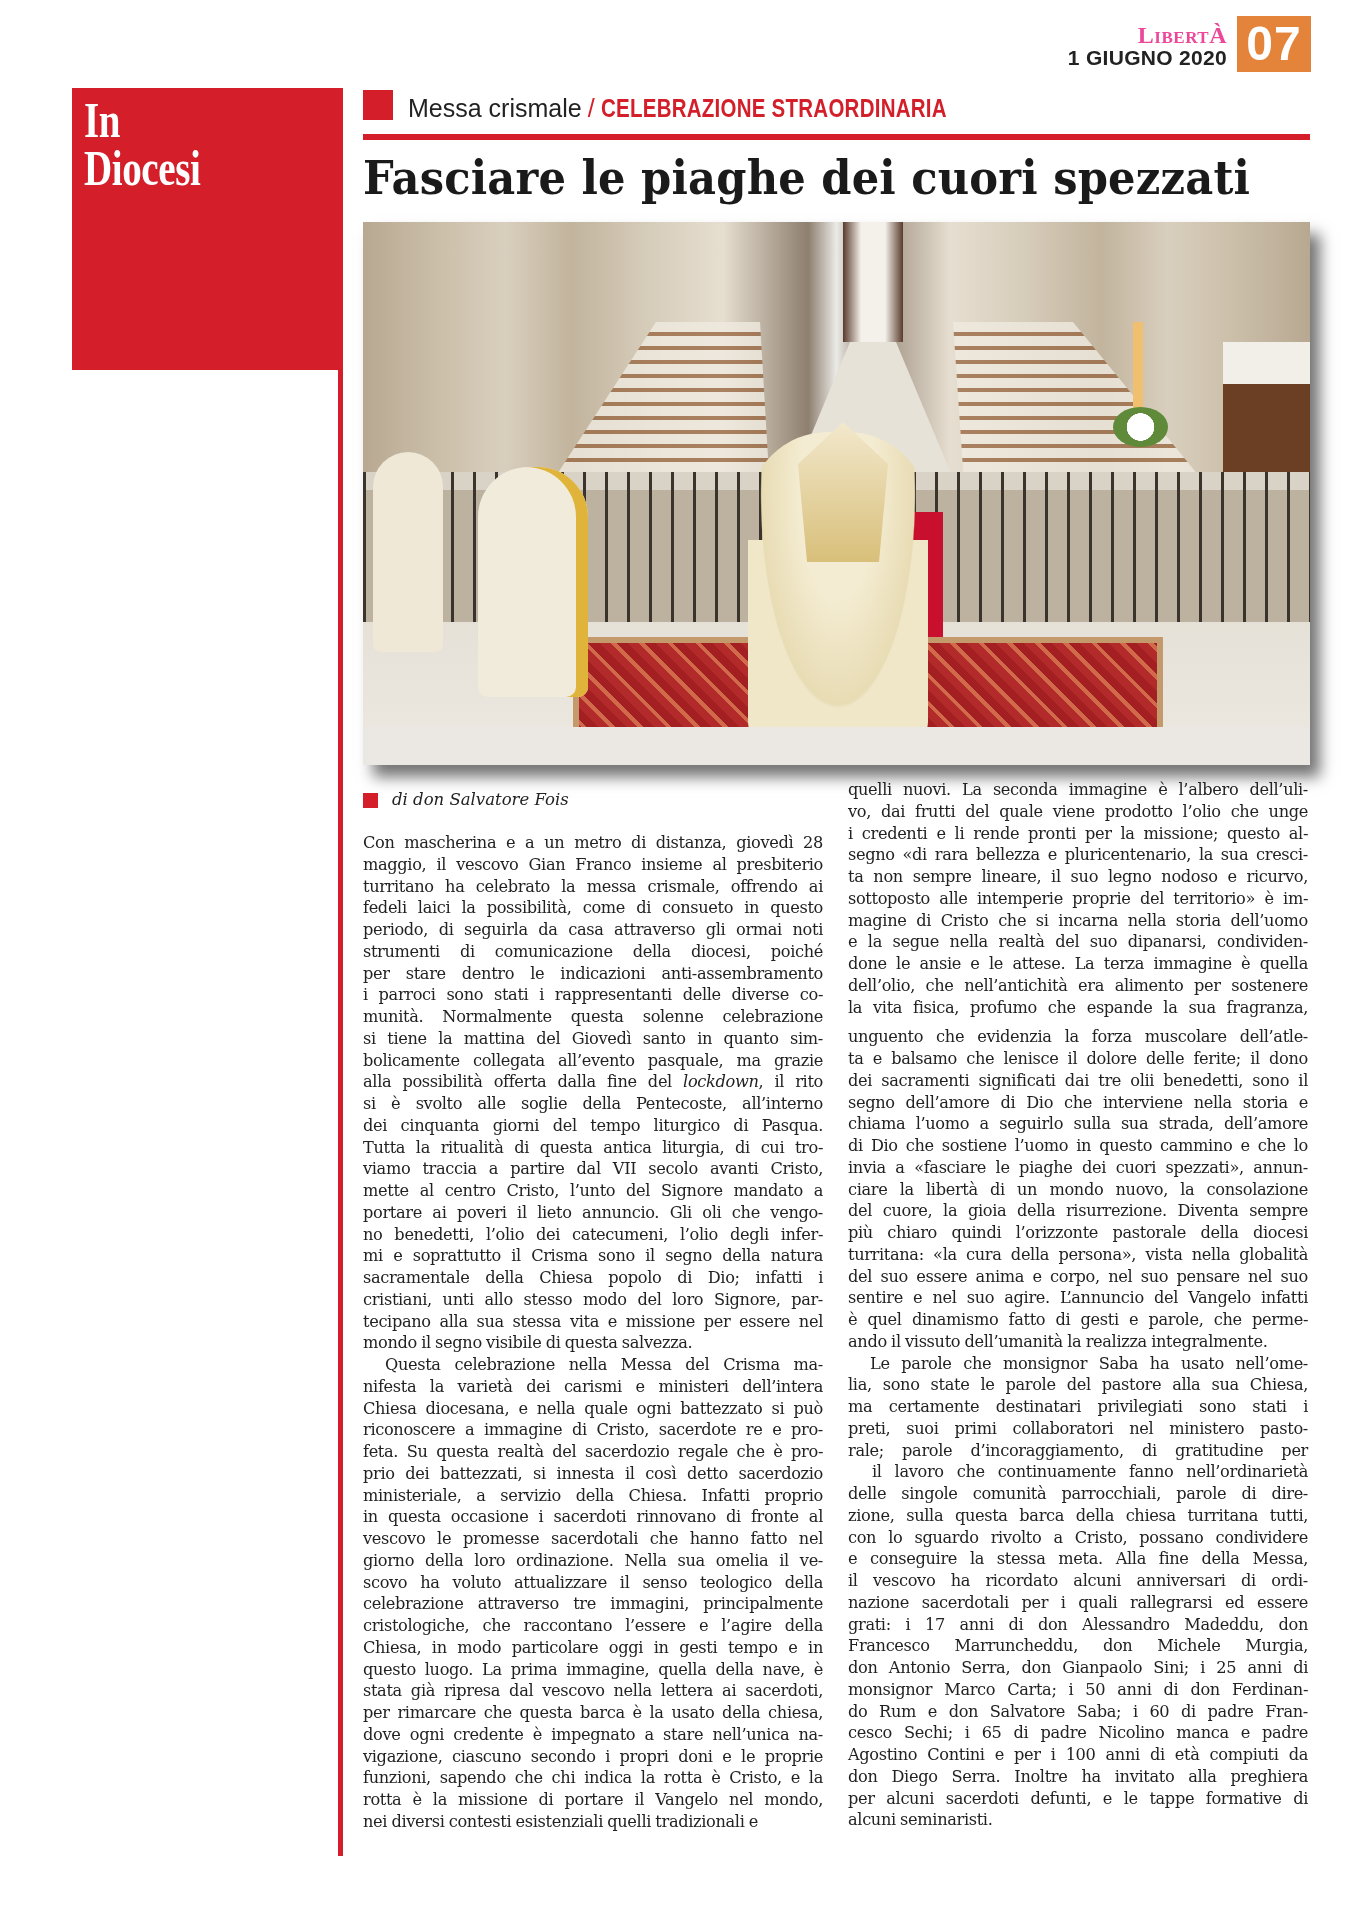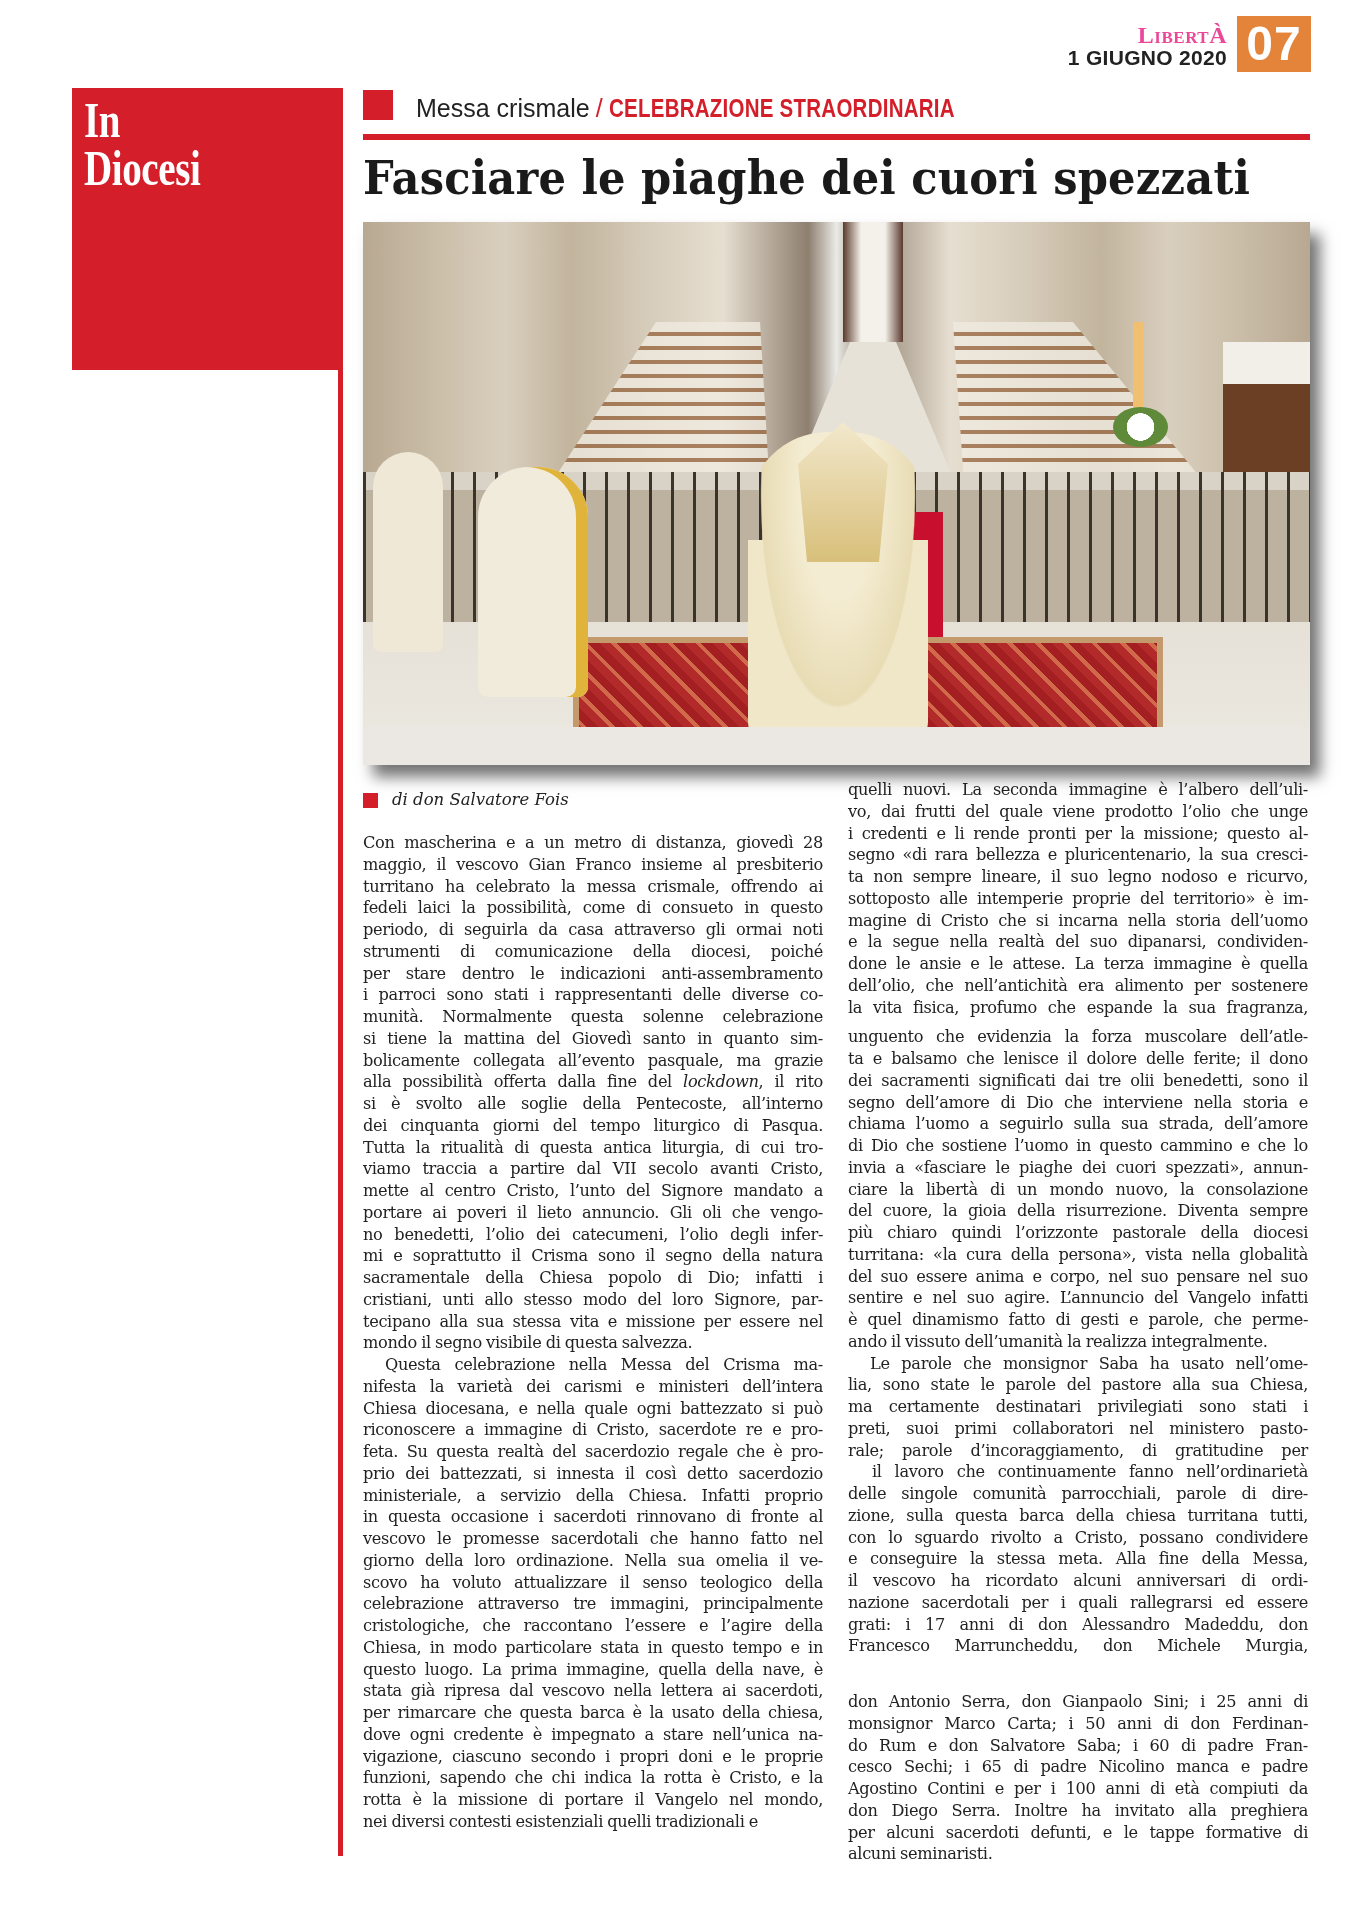--- a/index.html
+++ b/index.html
@@ -12,21 +12,21 @@
   .mast-date { font-family: "Liberation Sans", sans-serif; font-weight: bold; font-size: 21px; line-height: 24px; color: #222; letter-spacing: 0.3px; }
   .page-num { width: 74px; height: 56px; background: #e3843a; color: #fff; font-family: "Liberation Sans", sans-serif; font-weight: bold; font-size: 48px; line-height: 56px; text-align: center; letter-spacing: 1px; }
 
   
   .section-block { position: absolute; left: 72px; top: 88px; width: 271px; height: 282px; background: #d41f2a; }
   .section-title { position: absolute; left: 12px; top: 8px; color: #fff; font-family: "Liberation Serif", serif; font-weight: bold; font-size: 50px; line-height: 48px; transform: scaleX(0.78); transform-origin: left top; letter-spacing: -0.5px; }
   .red-vline { position: absolute; left: 338px; top: 88px; width: 5px; height: 1768px; background: #d41f2a; }
 
   
   .kicker-square { position: absolute; left: 363px; top: 90px; width: 30px; height: 30px; background: #d41f2a; }
-  .kicker { position: absolute; left: 408px; top: 94px; font-family: "Liberation Sans", sans-serif; font-size: 25px; line-height: 28px; white-space: nowrap; margin-left: 8px; }
+  .kicker { position: absolute; left: 408px; top: 94px; font-family: "Liberation Sans", sans-serif; font-size: 25px; line-height: 28px; white-space: nowrap; }
   .kicker-topic { color: #222; }
   .kicker-sep { color: #d41f2a; margin: 0 6px; }
   .kicker-cat { color: #d41f2a; font-weight: bold; display: inline-block; transform: scaleX(0.82); transform-origin: left center; letter-spacing: 0.3px; }
   .kicker-rule { position: absolute; left: 363px; top: 134px; width: 947px; height: 6px; background: #d41f2a; }
 
   
   .headline { position: absolute; left: 363px; top: 150px; font-family: "DejaVu Serif", serif; font-weight: bold; font-size: 47px; line-height: 56px; color: #1a1a1a; white-space: nowrap; transform: scaleX(0.92); transform-origin: left top; letter-spacing: 0.2px; }
 
   
   .photo-wrap { position: absolute; left: 363px; top: 222px; width: 947px; height: 543px; box-shadow: 10px 12px 14px rgba(0,0,0,0.55); }
@@ -146,21 +146,21 @@
       <span class="line" style="display: block;">riconoscere a immagine di Cristo, sacerdote re e pro-</span>
       <span class="line" style="display: block;">feta. Su questa realtà del sacerdozio regale che è pro-</span>
       <span class="line" style="display: block;">prio dei battezzati, si innesta il così detto sacerdozio</span>
       <span class="line" style="display: block;">ministeriale, a servizio della Chiesa. Infatti proprio</span>
       <span class="line" style="display: block;">in questa occasione i sacerdoti rinnovano di fronte al</span>
       <span class="line" style="display: block;">vescovo le promesse sacerdotali che hanno fatto nel</span>
       <span class="line" style="display: block;">giorno della loro ordinazione. Nella sua omelia il ve-</span>
       <span class="line" style="display: block;">scovo ha voluto attualizzare il senso teologico della</span>
       <span class="line" style="display: block;">celebrazione attraverso tre immagini, principalmente</span>
       <span class="line" style="display: block;">cristologiche, che raccontano l’essere e l’agire della</span>
-      <span class="line" style="display: block;">Chiesa, in modo particolare stata in questo tempo e in</span>
+      <span class="line" style="display: block;">Chiesa, in modo particolare oggi in gesti tempo e in</span>
       <span class="line" style="display: block;">questo luogo. La prima immagine, quella della nave, è</span>
       <span class="line" style="display: block;">stata già ripresa dal vescovo nella lettera ai sacerdoti,</span>
       <span class="line" style="display: block;">per rimarcare che questa barca è la usato della chiesa,</span>
       <span class="line" style="display: block;">dove ogni credente è impegnato a stare nell’unica na-</span>
       <span class="line" style="display: block;">vigazione, ciascuno secondo i propri doni e le proprie</span>
       <span class="line" style="display: block;">funzioni, sapendo che chi indica la rotta è Cristo, e la</span>
       <span class="line" style="display: block;">rotta è la missione di portare il Vangelo nel mondo,</span>
       <span class="line last" style="display: block;">nei diversi contesti esistenziali quelli tradizionali e</span>
     </p>
   </div>
@@ -201,21 +201,21 @@
       <span class="line" style="display: block;">rale; parole d’incoraggiamento, di gratitudine per</span>
       <span class="line" style="display: block; margin-left: 24px;">il lavoro che continuamente fanno nell’ordinarietà</span>
       <span class="line" style="display: block;">delle singole comunità parrocchiali, parole di dire-</span>
       <span class="line" style="display: block;">zione, sulla questa barca della chiesa turritana tutti,</span>
       <span class="line" style="display: block;">con lo sguardo rivolto a Cristo, possano condividere</span>
       <span class="line" style="display: block;">e conseguire la stessa meta.  Alla fine della Messa,</span>
       <span class="line" style="display: block;">il vescovo ha ricordato alcuni anniversari di ordi-</span>
       <span class="line" style="display: block;">nazione sacerdotali per i quali rallegrarsi ed essere</span>
       <span class="line" style="display: block;">grati: i 17 anni di don Alessandro Madeddu, don</span>
       <span class="line" style="display: block;">Francesco Marruncheddu, don Michele Murgia,</span>
-      <span class="line" style="display: block; margin-top: 34px;">don Antonio Serra, don Gianpaolo Sini; i 25 anni di</span>
+      <span class="line" style="display: block;">don Antonio Serra, don Gianpaolo Sini; i 25 anni di</span>
       <span class="line" style="display: block;">monsignor Marco Carta; i 50 anni di don Ferdinan-</span>
       <span class="line" style="display: block;">do Rum e don Salvatore Saba; i 60 di padre Fran-</span>
       <span class="line" style="display: block;">cesco Sechi; i 65 di padre Nicolino manca e padre</span>
       <span class="line" style="display: block;">Agostino Contini e per i 100 anni di età compiuti da</span>
       <span class="line" style="display: block;">don Diego Serra. Inoltre ha invitato alla preghiera</span>
       <span class="line" style="display: block;">per alcuni sacerdoti defunti, e le tappe formative di</span>
       <span class="line last" style="display: block;">alcuni seminaristi.</span>
     </p>
   </div>
 

